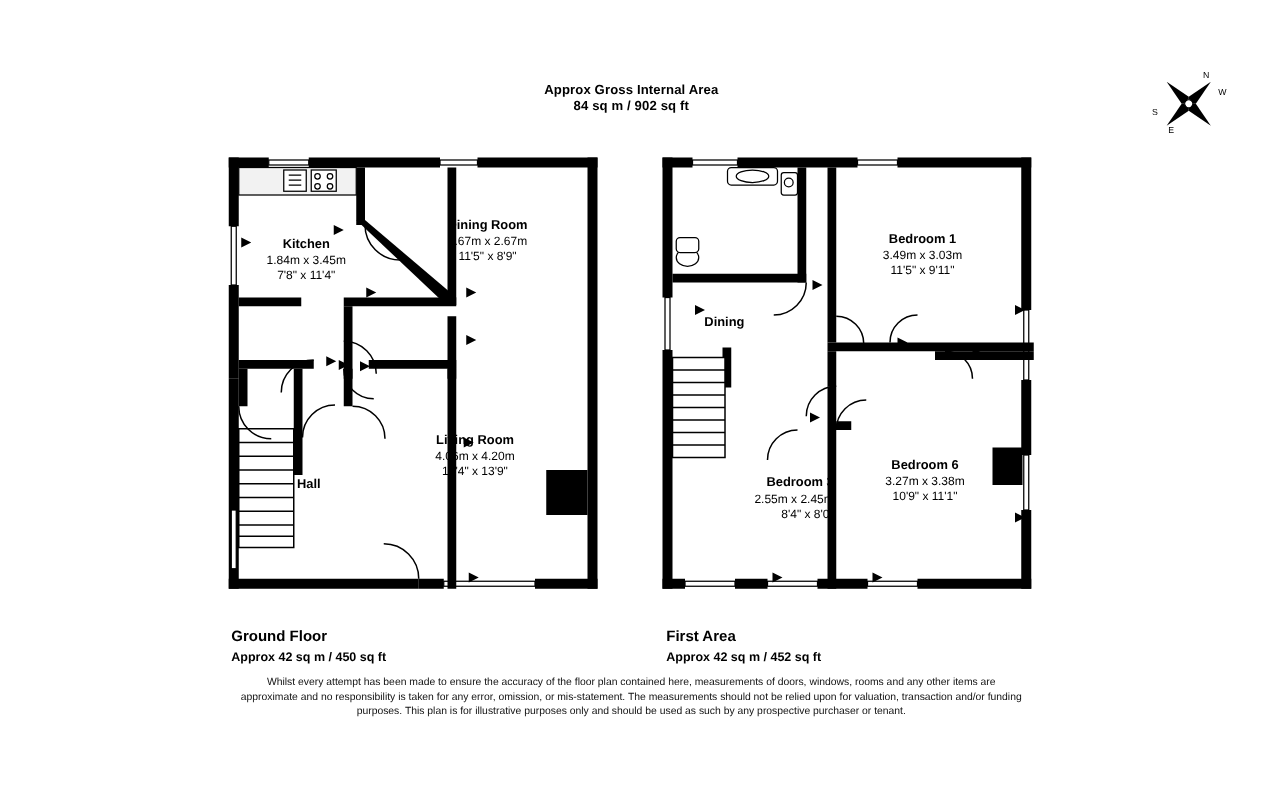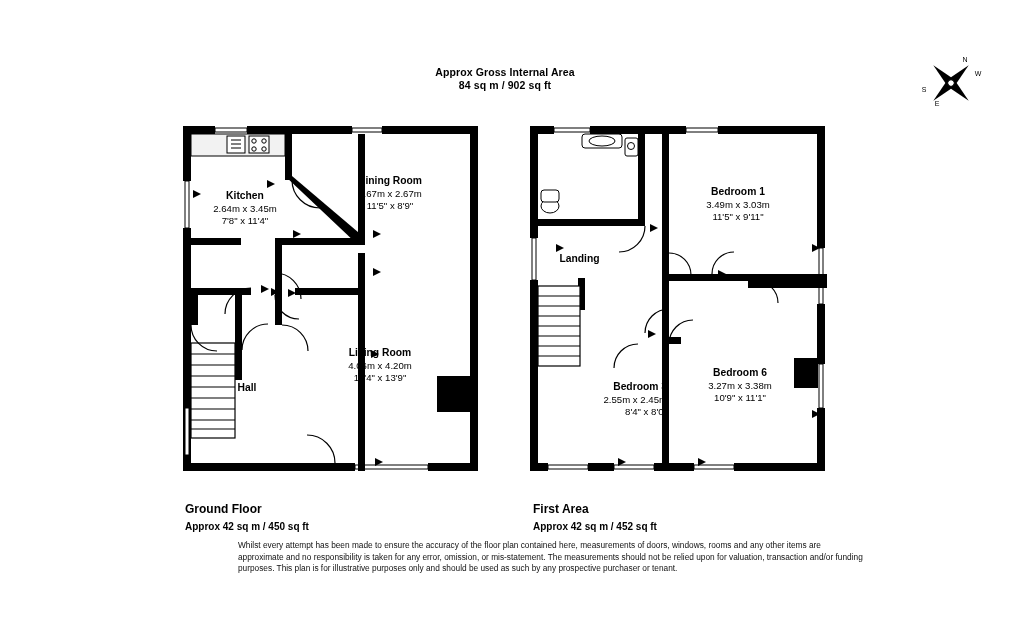--- a/index.html
+++ b/index.html
@@ -65,25 +65,24 @@
   .room .rdim {
     font-size: 9.6px;
     display: block;
   }
   
   .disclaimer {
     position: absolute;
     left: 190px;
     top: 540px;
     width: 630px;
-    text-align: left;
+    text-align: center;
     font-size: 8.3px;
     line-height: 11.6px;
     color: #111;
-    margin-left: 48px;
   }
   svg { display: block; }
 </style>
 </head>
 <body>
 
 <div class="plan-root">
 
   <div class="header">
     <div>Approx Gross Internal Area</div>
@@ -280,21 +279,21 @@
       <polygon points="126,212 134,216 126,220"></polygon>
       <polygon points="96,340 104,344 96,348"></polygon>
       <polygon points="176,340 184,344 176,348"></polygon>
       <polygon points="290,292 298,296 290,300"></polygon>
       <polygon points="290,126 298,130 290,134"></polygon>
     </g>
   </svg>
 
   <div class="room" style="left:180px;top:190px;width:130px;">
     <span class="rname">Kitchen</span>
-    <span class="rdim">2.64m x 3.45m</span>
+    <span class="rdim">1.84m x 3.45m</span>
     <span class="rdim">7'8" x 11'4"</span>
   </div>
 
   <div class="room" style="left:325px;top:175px;width:130px;">
     <span class="rname">Dining Room</span>
     <span class="rdim">1.67m x 2.67m</span>
     <span class="rdim">11'5" x 8'9"</span>
   </div>
 
   <div class="room" style="left:315px;top:347px;width:130px;">
@@ -308,21 +307,21 @@
   </div>
 
 
   <div class="room" style="left:673px;top:186px;width:130px;">
     <span class="rname">Bedroom 1</span>
     <span class="rdim">3.49m x 3.03m</span>
     <span class="rdim">11'5" x 9'11"</span>
   </div>
 
   <div class="room" style="left:537px;top:253px;width:85px;">
-    <span class="rname">Landing</span>
+    <span class="rname">Dining</span>
   </div>
 
   <div class="room" style="left:675px;top:367px;width:130px;">
     <span class="rname">Bedroom 6</span>
     <span class="rdim">3.27m x 3.38m</span>
     <span class="rdim">10'9" x 11'1"</span>
   </div>
 
   <div class="room" style="left:537px;top:381px;width:130px;text-align:right;">
     <span class="rname">Bedroom 3</span>

